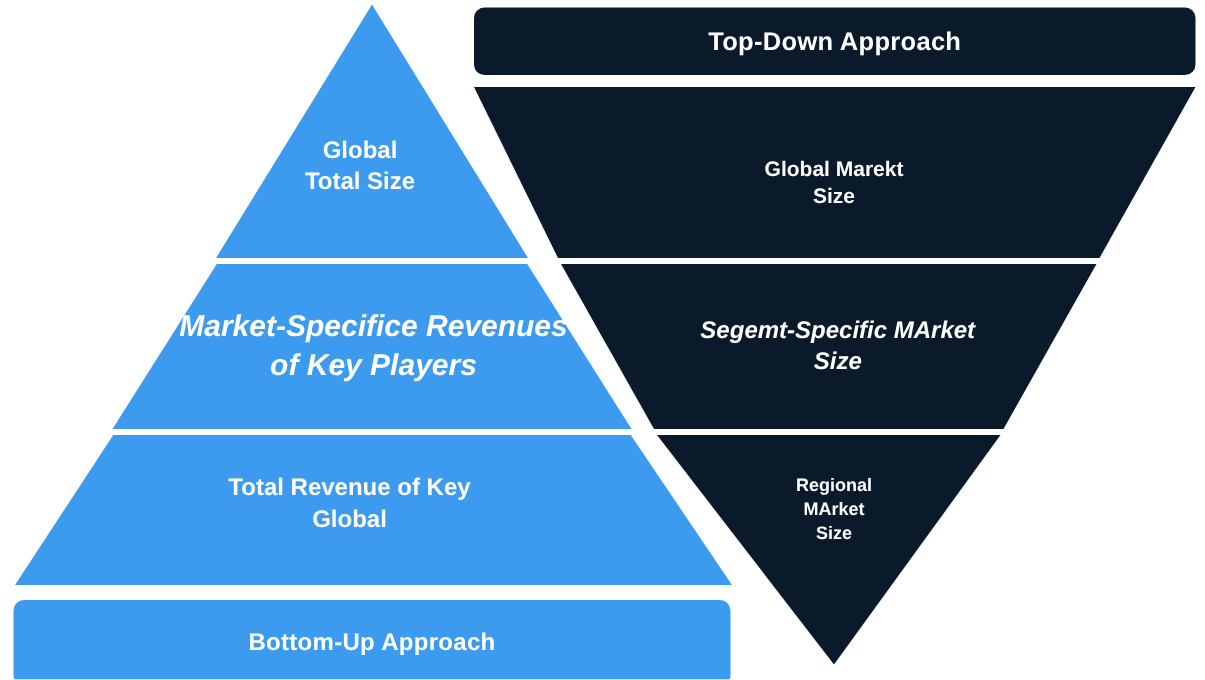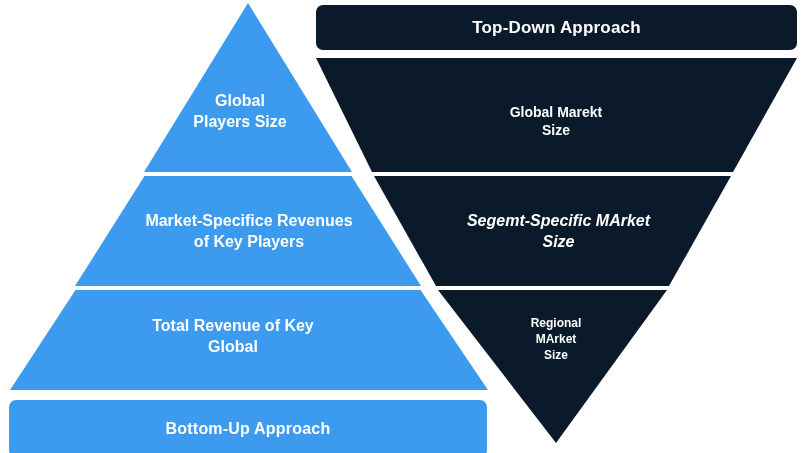--- a/index.html
+++ b/index.html
@@ -63,21 +63,21 @@
     text-align: center;
     color: #ffffff;
     font-weight: bold;
     line-height: 1.32;
     pointer-events: none;
   }
   .tier-label span { display: block; white-space: nowrap; }
 
   
   .p1 { left: 140px; top: 82px;  width: 200px; height: 58px; font-size: 16px; }
-  .p2 { left: 108px; top: 203px; width: 282px; height: 56px; font-size: 16px; }
+  .p2 { left: 108px; top: 203px; width: 282px; height: 56px; font-size: 20px; font-style: italic; }
   .p3 { left: 92px; top: 308px; width: 282px; height: 56px; font-size: 16px; text-align: center; }
 
   
   .f1 { left: 436px; top: 93px;  width: 240px; height: 56px; font-size: 14px; }
   .f2 { left: 421px; top: 203px; width: 275px; height: 56px; font-size: 16px; font-style: italic; }
   .f3 { left: 481px; top: 300px; width: 150px; height: 80px; font-size: 12px; }
 </style>
 </head>
 <body>
 
@@ -107,21 +107,21 @@
   <div class="bar bar-topdown">
     <span>Top-Down Approach</span>
   </div>
 
   <div class="bar bar-bottomup">
     <span>Bottom-Up Approach</span>
   </div>
 
   <div class="tier-label p1">
     <span>Global</span>
-    <span>Players Size</span>
+    <span>Total Size</span>
   </div>
   <div class="tier-label p2">
     <span>Market-Specifice Revenues</span>
     <span>of Key Players</span>
   </div>
   <div class="tier-label p3">
     <span>Total Revenue of Key</span>
     <span>Global</span>
   </div>
 

